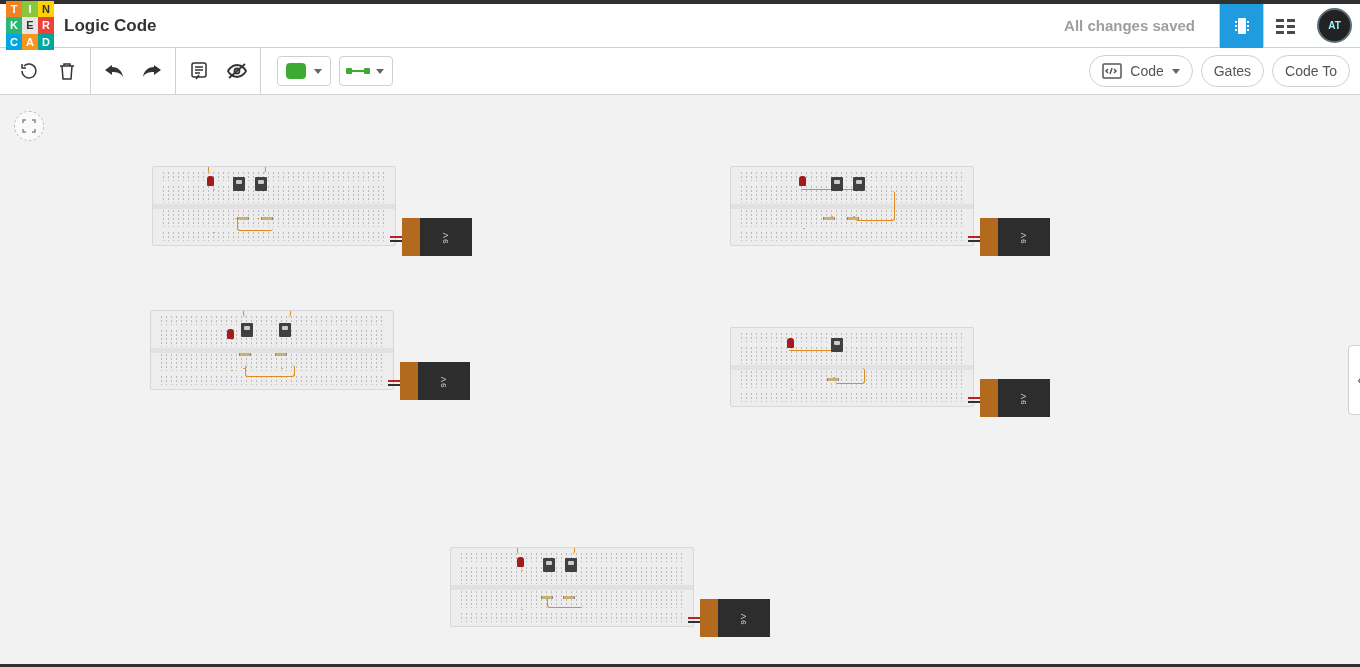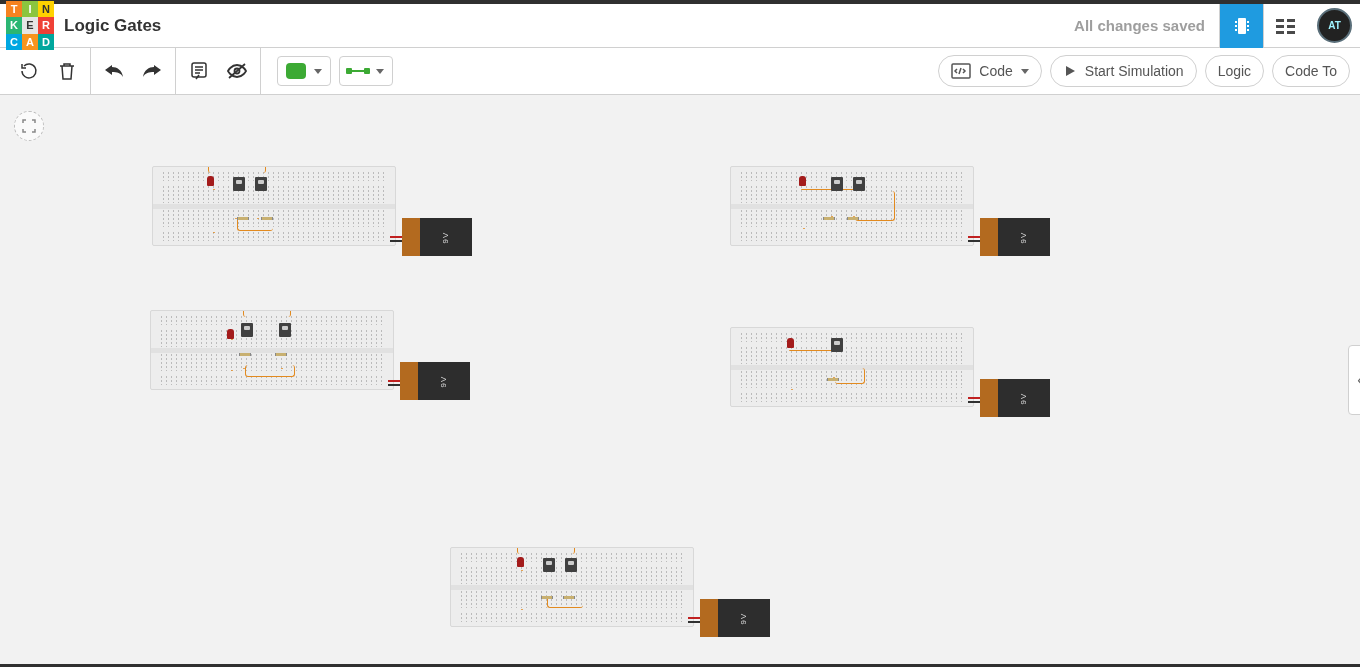--- a/index.html
+++ b/index.html
@@ -40,21 +40,21 @@
     gap: 0;
   }
   .logo-box div {
     display: flex; align-items: center; justify-content: center;
     color: #fff; font-weight: 700; font-size: 11px;
   }
   .title { font-size: 17px; font-weight: 600; color: #333; margin-left: 2px; flex: 0 0 auto; }
 
   .header-spacer { flex: 1; }
   .hdr-right { display: flex; align-items: center; gap: 0; padding-right: 8px; }
-  .saved { color: var(--muted); font-size: 15px; font-weight: 600; margin-right: 14px; }
+  .saved { color: var(--muted); font-size: 15px; font-weight: 600; margin-right: 24px; }
   .tab-btn {
     height: 44px; width: 44px;
     display: flex; align-items: center; justify-content: center;
     border-left: 1px solid var(--border);
   }
   .tab-btn.blue { background: var(--blue); color: #fff; }
 
   .avatar {
     width: 35px; height: 35px; border-radius: 50%;
     background: #222; border: 2px solid #5a6f7a;
@@ -222,21 +222,21 @@
       <div style="background: rgb(245, 130, 32);">T</div>
       <div style="background: rgb(139, 197, 63);">I</div>
       <div style="background: rgb(255, 210, 0); color: rgb(51, 51, 51);">N</div>
       <div style="background: rgb(43, 182, 115);">K</div>
       <div style="background: rgb(229, 229, 229); color: rgb(51, 51, 51);">E</div>
       <div style="background: rgb(239, 65, 54);">R</div>
       <div style="background: rgb(0, 167, 225);">C</div>
       <div style="background: rgb(247, 148, 29);">A</div>
       <div style="background: rgb(0, 167, 157);">D</div>
     </div>
-  <div class="title">Logic Gates</div>
+  <div class="title">Logic Code</div>
   <div class="header-spacer"></div>
   <div class="hdr-right">
     <div class="saved">All changes saved</div>
     <div class="tab-btn blue">
       <svg width="20" height="20" viewBox="0 0 20 20">
           <rect x="6" y="2" width="8" height="16" rx="1" fill="#fff"></rect>
           <rect x="3" y="5" width="2" height="2" fill="#fff"></rect>
           <rect x="3" y="9" width="2" height="2" fill="#fff"></rect>
           <rect x="3" y="13" width="2" height="2" fill="#fff"></rect>
           <rect x="15" y="5" width="2" height="2" fill="#fff"></rect>
@@ -316,27 +316,21 @@
   <div class="rt-group">
     <div class="rt-btn">
       <svg width="20" height="16" viewBox="0 0 20 16" fill="none" stroke="#555" stroke-width="1.5">
           <rect x="1" y="1" width="18" height="14" rx="1"></rect>
           <path d="M6 6l-2 2 2 2M12 6l2 2-2 2M10 5l-2 6"></path>
         </svg>
       <span>Code</span>
       <div class="caret"></div>
     </div>
     <div class="rt-btn">
-      <svg width="14" height="14" viewBox="0 0 14 14" fill="#555">
-          <path d="M3 2v10l9-5z"></path>
-        </svg>
-      <span>Start Simulation</span>
-    </div>
-    <div class="rt-btn">
-      <span>Logic</span>
+      <span>Gates</span>
     </div>
     <div class="rt-btn">
       <span>Code To</span>
     </div>
   </div>
 </div>
 
 <div class="canvas" id="canvas">
   <div class="fit-btn">
     <svg width="14" height="14" viewBox="0 0 14 14" fill="none" stroke="#888" stroke-width="1.5">

